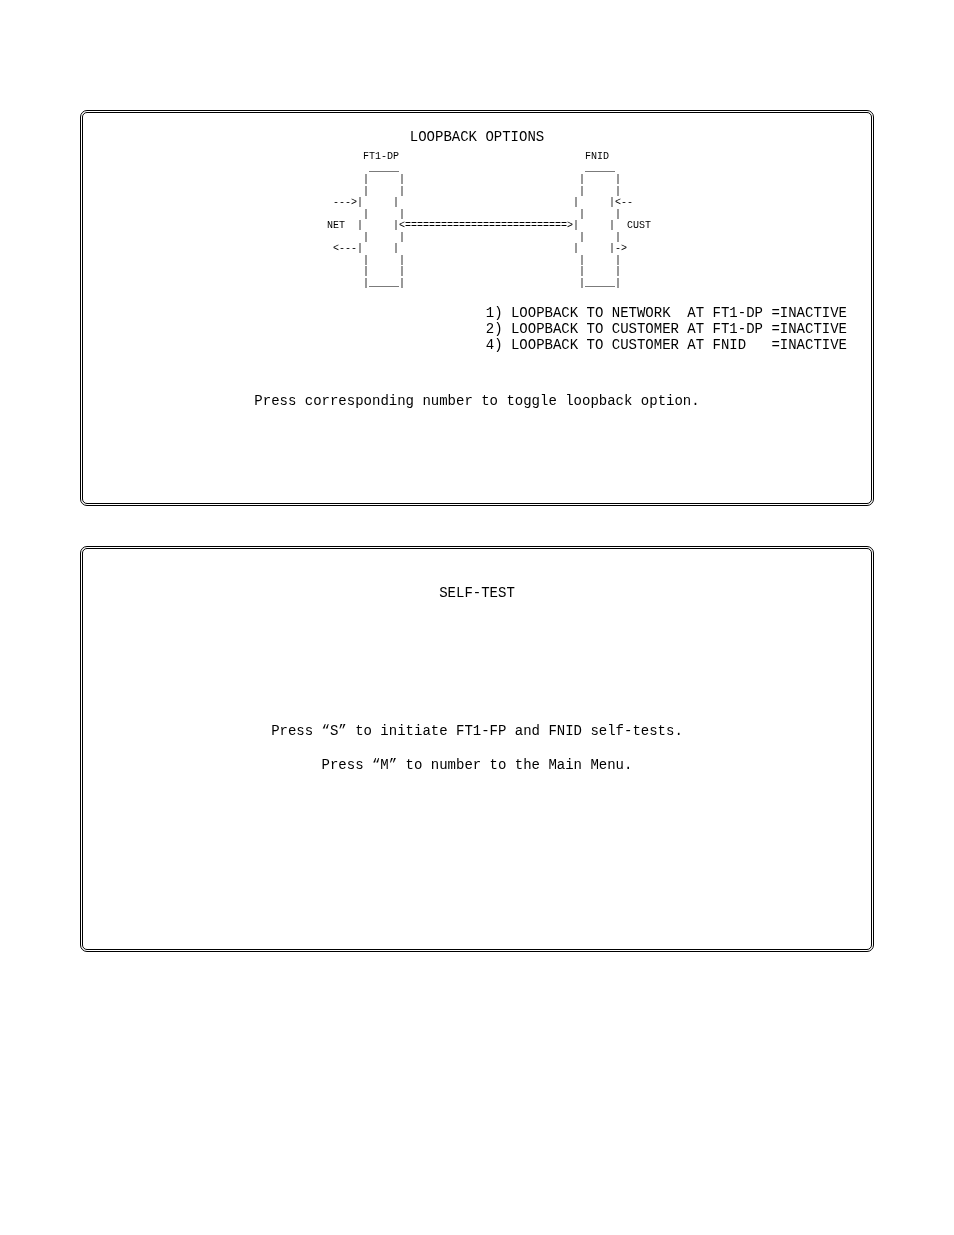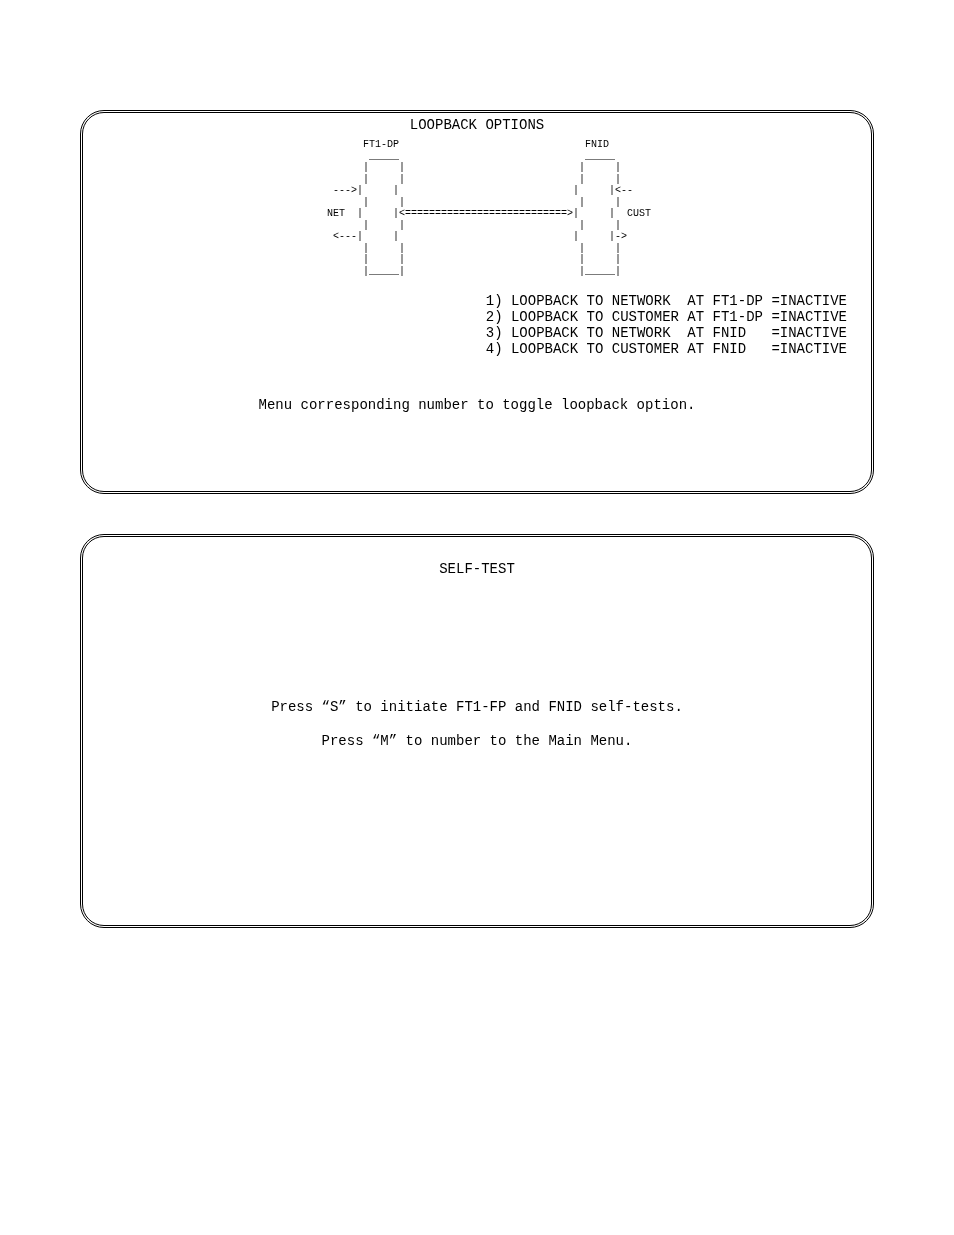--- a/index.html
+++ b/index.html
@@ -1,21 +1,21 @@
 <!DOCTYPE html>
 <html><head>
 <meta charset="utf-8">
 <style>
   html,body{margin:0;padding:0;background:#fff;color:#000;}
   body{width:954px;min-height:1235px;font-family:"Courier New",monospace;font-size:14px;line-height:1.15;}
   .page{padding:0 80px 80px 80px;}
   .panel{
     border:3px double #000;
-    border-radius:24px;
-    padding:4px 24px 24px 24px;
+    border-radius:7px;
+    padding:16px 24px 24px 24px;
     margin-top:60px;
     min-height:360px;
   }
   .panel.first{margin-top:110px; padding-bottom:14px;}
   .panel.second{margin-top:40px; min-height:360px;}
   .title{text-align:center;}
   pre.ascii{
     font-family:"Courier New",monospace;
     font-size:10px;
     line-height:1.15;
@@ -53,27 +53,26 @@
      &lt;---|     |                             |     |-&gt;
           |     |                             |     |
           |     |                             |     |
           |_____|                             |_____|</pre>
     </div>
 
     <div class="options">
       <div class="options-inner">
         <div class="opt-row">1) LOOPBACK TO NETWORK  AT FT1-DP =INACTIVE</div>
         <div class="opt-row">2) LOOPBACK TO CUSTOMER AT FT1-DP =INACTIVE</div>
-        <div class="opt-row">3) LOOPBACK TO NETWORK  AT FNID   =INACTIVE</div>
         <div class="opt-row">4) LOOPBACK TO CUSTOMER AT FNID   =INACTIVE</div>
       </div>
     </div>
 
     <div class="instr">
-      <span class="instr-line">Menu corresponding number to toggle loopback option.</span>
+      <span class="instr-line">Press corresponding number to toggle loopback option.</span>
     </div>
   </div>
 
   <div class="panel second">
     <div class="title" style="margin-top:20px;">SELF-TEST</div>
     <div class="self-body"></div>
     <div class="self-line1">Press “S” to initiate FT1-FP and FNID self-tests.</div>
     <div class="self-line2">Press “M” to number to the Main Menu.</div>
   </div>
 

